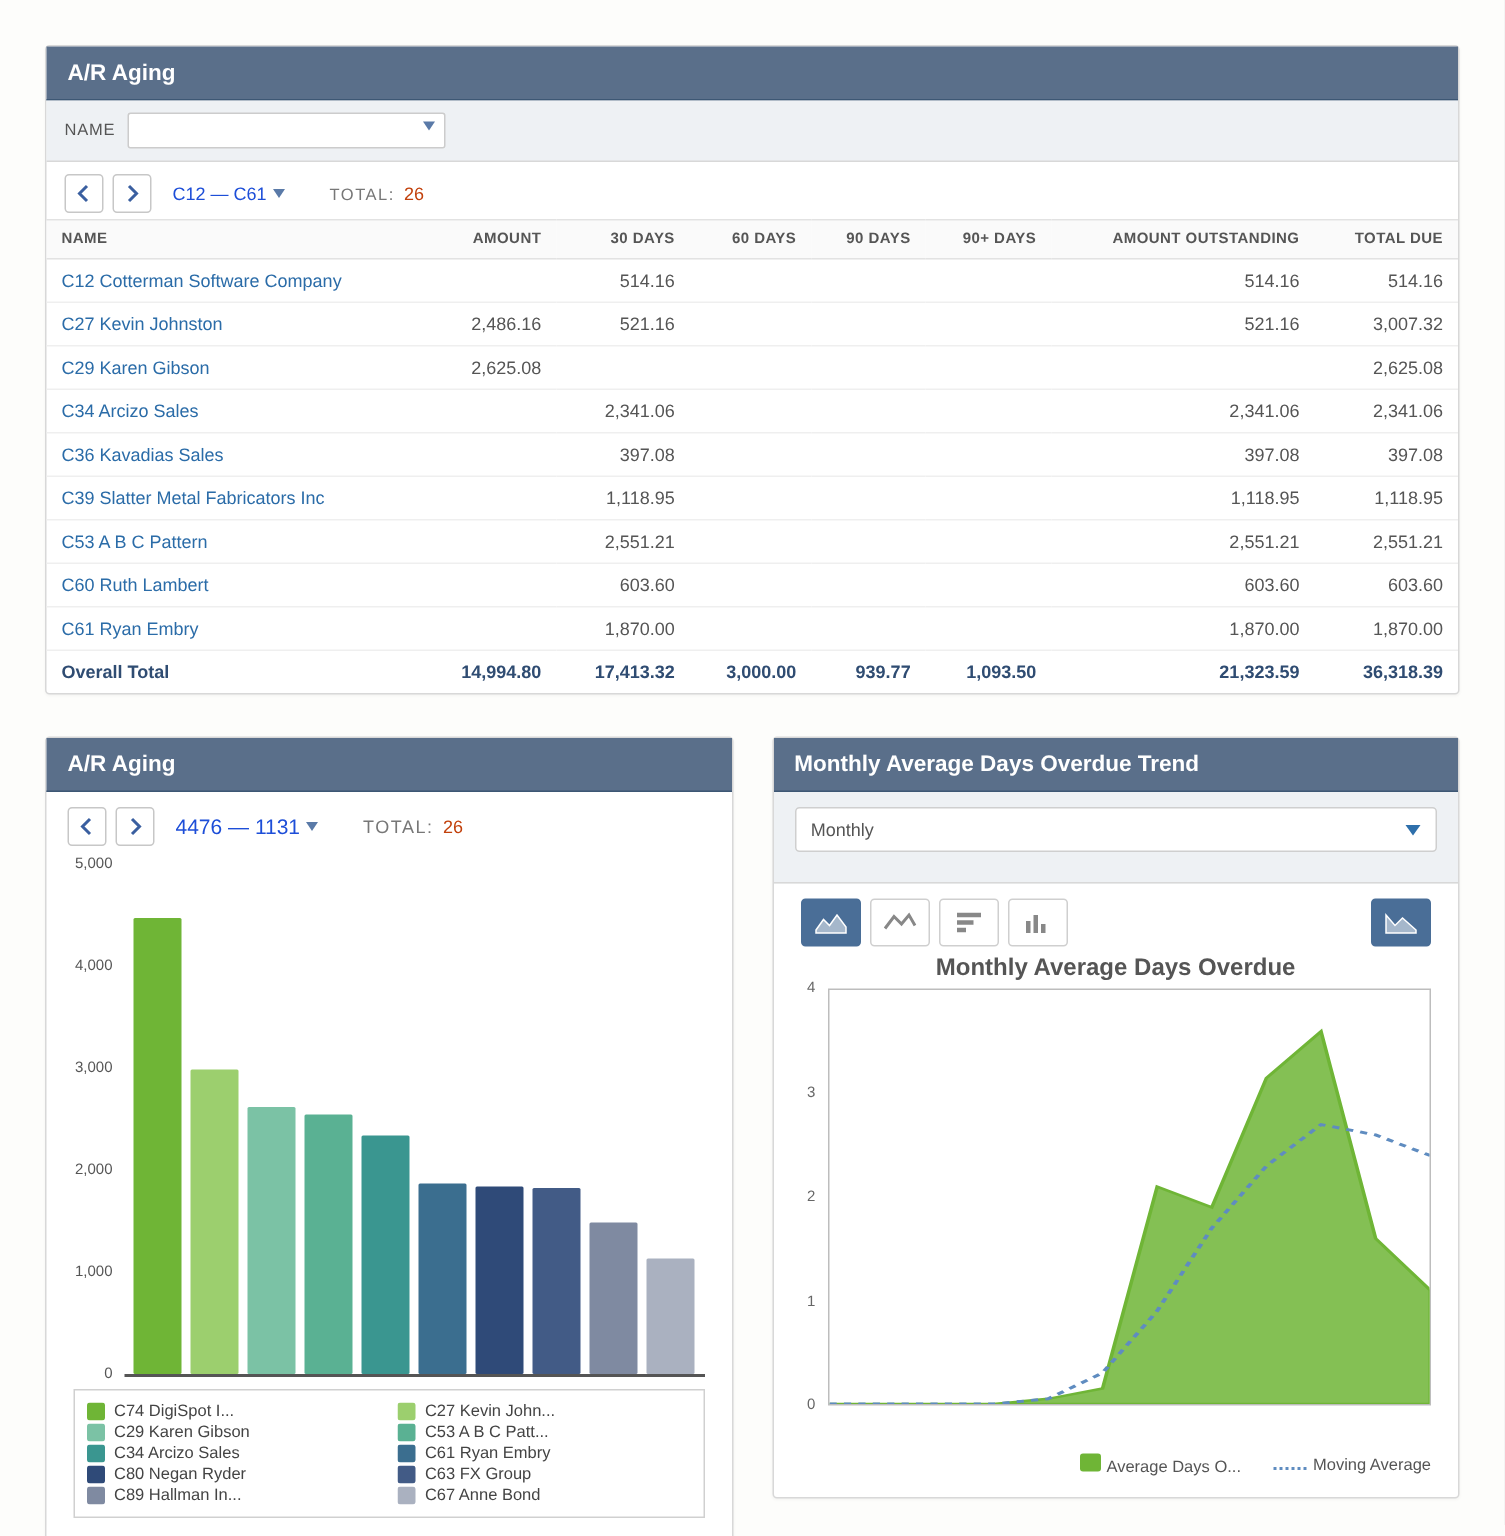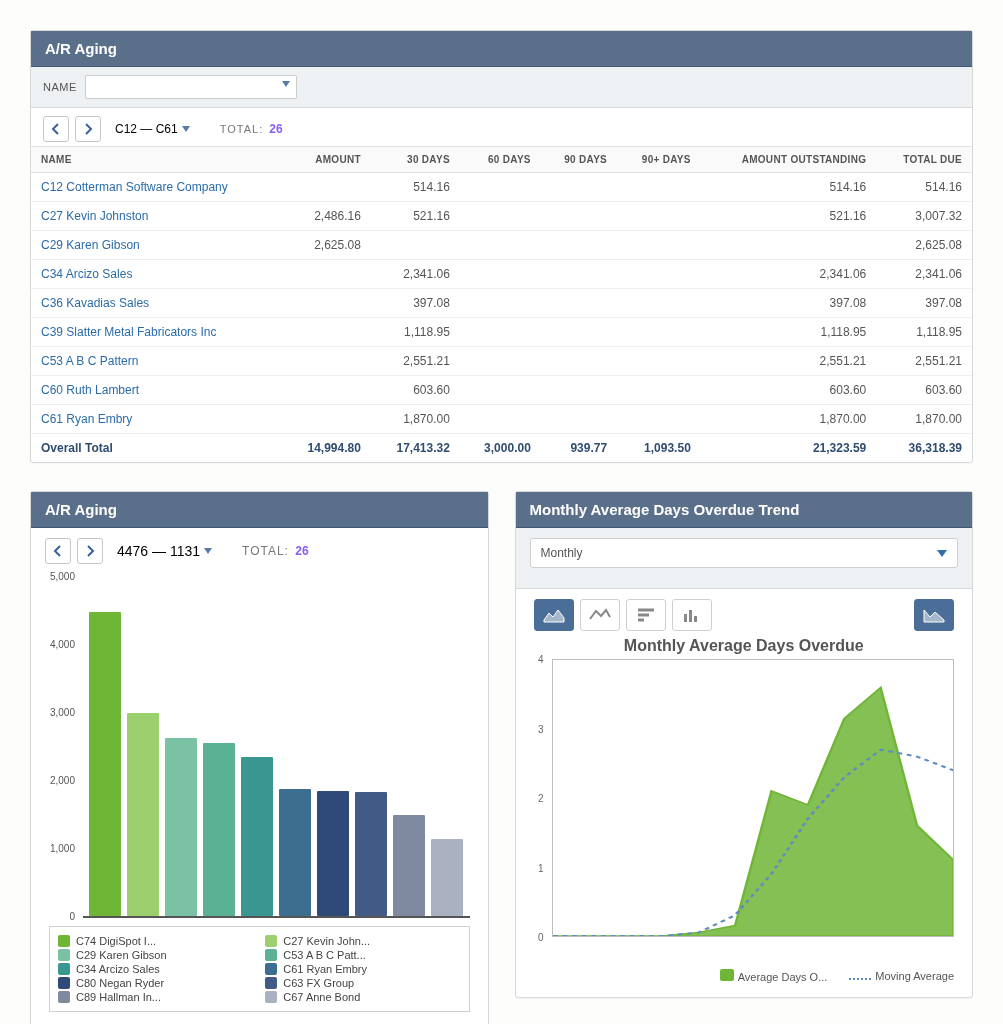--- a/index.html
+++ b/index.html
@@ -6,24 +6,24 @@
   .page{width:1003px;background:#fdfdfb;padding:30px 30px 40px 30px;box-sizing:border-box;margin:0 auto;}
   .panel{background:#fff;border:1px solid #d8d8d8;border-radius:3px;box-shadow:0 1px 2px rgba(0,0,0,.04);margin-bottom:28px;}
   .panel-hdr{background:#5a6f8a;color:#fff;font-weight:bold;font-size:15px;padding:9px 14px;border-bottom:1px solid #3d5774;}
   .filter-bar{background:#eef1f4;border-bottom:1px solid #d8d8d8;padding:8px 12px;display:flex;align-items:center;}
   .filter-bar .lbl{font-size:11px;color:#555;margin-right:8px;letter-spacing:.5px;}
   .fake-select{flex:0 0 210px;height:22px;background:#fff;border:1px solid #ccc;border-radius:2px;position:relative;}
   .fake-select .arrow{position:absolute;right:6px;top:5px;border-top:6px solid #5a7aa8;border-left:4px solid transparent;border-right:4px solid transparent;}
   .pager-row{padding:8px 12px 4px 12px;display:flex;align-items:center;gap:6px;}
   .pager-btn{width:24px;height:24px;border:1px solid #c7c7c7;background:#fff;border-radius:3px;display:flex;align-items:center;justify-content:center;cursor:pointer;}
   .pager-btn svg{stroke:#3a5fa0;stroke-width:2;fill:none;}
-  .range-lbl{color:#000000;margin-left:8px;display:flex;align-items:center;gap:4px;}
+  .range-lbl{color:#1d4ed8;margin-left:8px;display:flex;align-items:center;gap:4px;}
   .range-lbl .drop{border-top:6px solid #5a7aa8;border-left:4px solid transparent;border-right:4px solid transparent;display:inline-block;}
   .total-lbl{color:#777;letter-spacing:1px;font-size:11px;margin-left:24px;}
-  .total-lbl b{color:#8b5cf6;font-weight:bold;letter-spacing:0;font-size:12px;margin-left:2px;}
+  .total-lbl b{color:#c2410c;font-weight:normal;letter-spacing:0;font-size:12px;margin-left:2px;}
   table.aging{width:100%;border-collapse:collapse;font-size:12px;}
   table.aging th{background:#fafafa;border-top:1px solid #e2e2e2;border-bottom:1px solid #e2e2e2;color:#555;font-weight:bold;font-size:10px;letter-spacing:.3px;padding:7px 10px;text-align:right;}
   table.aging th:first-child{text-align:left;}
   table.aging td{border-bottom:1px solid #efefef;padding:7px 10px;text-align:right;color:#555;}
   table.aging td.name{text-align:left;}
   table.aging td.name a{color:#2b6ca8;text-decoration:none;}
   table.aging tr.total td{font-weight:bold;color:#2f4c72;border-bottom:none;}
   .cols{display:flex;gap:26px;align-items:flex-start;}
   .cols .panel{flex:1 1 0;margin-bottom:0;}
   

